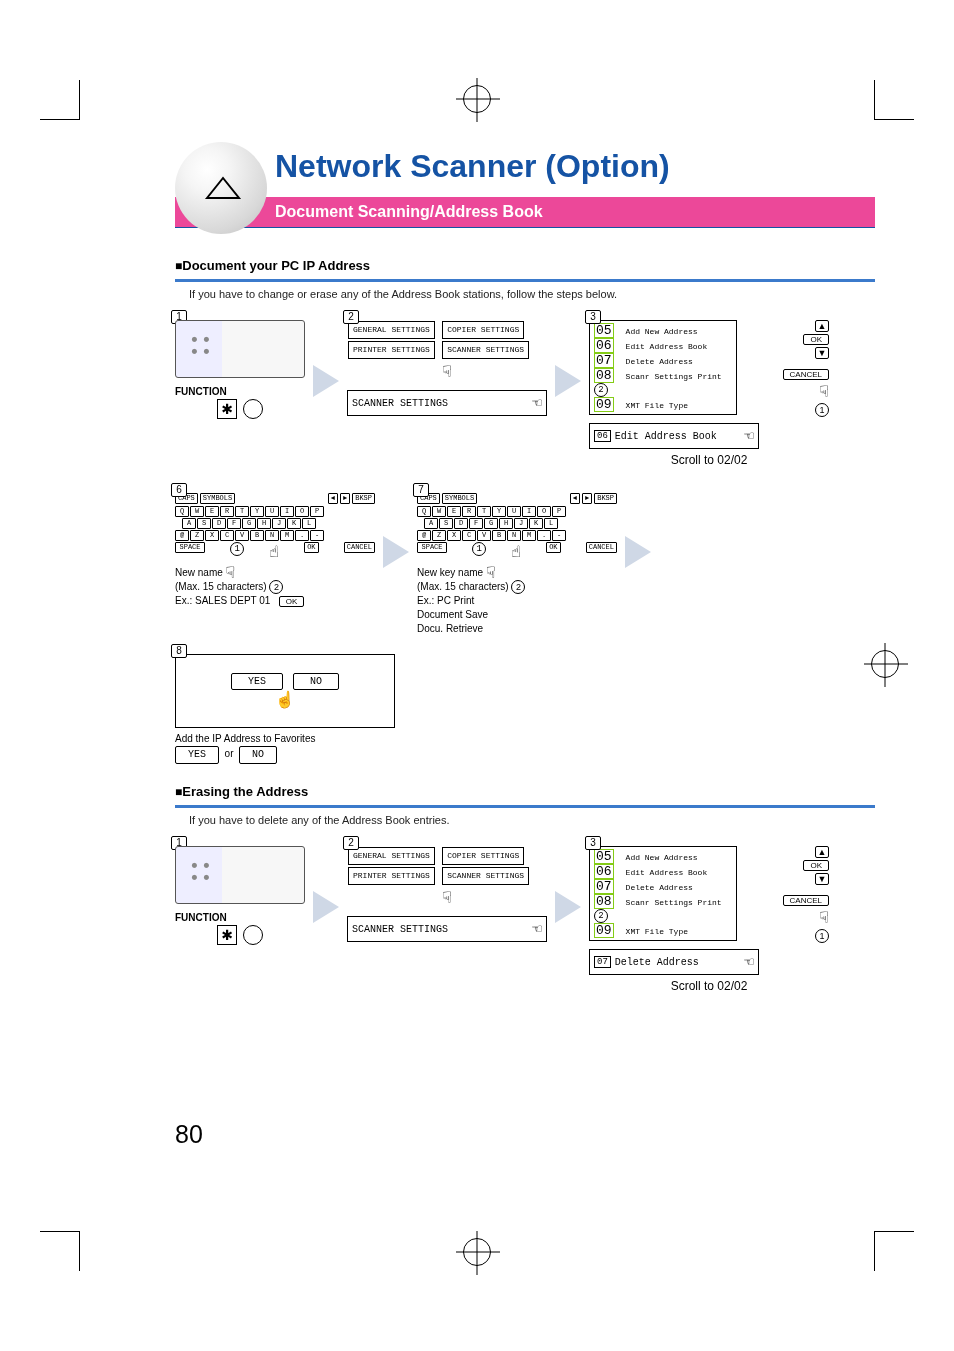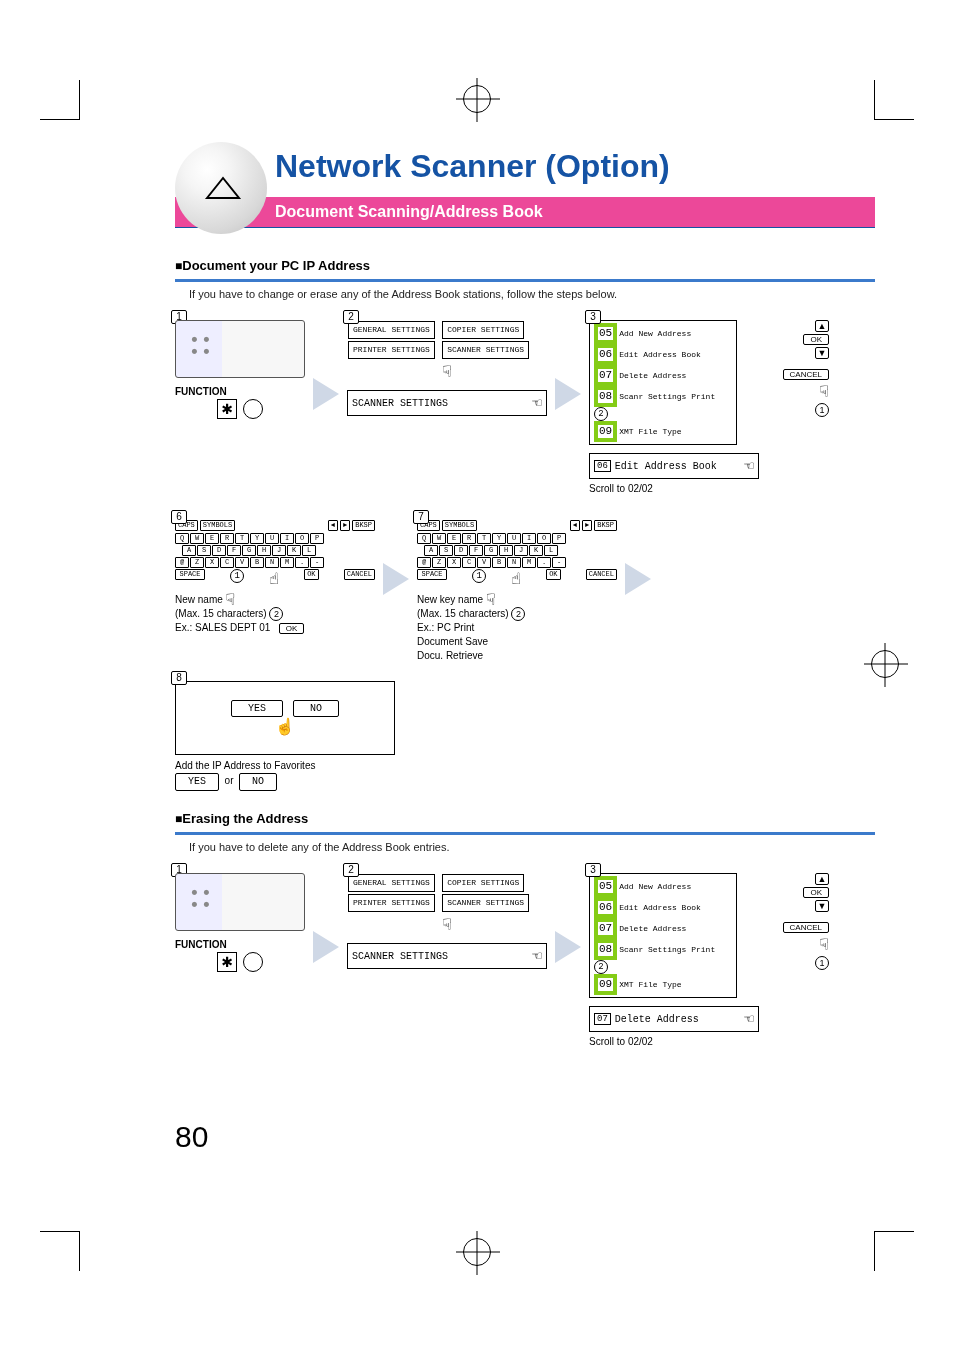--- a/index.html
+++ b/index.html
@@ -164,36 +164,36 @@
   .select-bar{
     border:1px solid #000;padding:2px 4px;margin-top:8px;font-family:"Courier New",monospace;
     font-size:10px;display:flex;align-items:center;gap:4px;
     background:#fff;
   }
   .select-bar .num{border:1px solid #000;padding:0 2px;font-size:9px;}
   .side-ctl{position:absolute;right:0;top:6px;display:flex;flex-direction:column;gap:2px;align-items:flex-end;}
   .sm{border:1px solid #000;border-radius:2px;font-size:8px;padding:0 6px;background:#fff;white-space:nowrap;}
   .arrowbox{border:1px solid #000;border-radius:2px;width:14px;height:12px;font-size:9px;text-align:center;line-height:10px;background:#fff;}
   .menu-list{border:1px solid #000;padding:2px 4px;font-family:"Courier New",monospace;font-size:8px;line-height:13px;margin-top:6px; width:148px;}
-  .menu-list .num{display:inline-block;border:4px solid #84cc16;font-size:11px;padding:0 1px;margin-right:2px;}
-  .scroll-n{font-size:10px;text-align:left;margin-top:4px;}
+  .menu-list .num{display:inline-block;border:1px solid #84cc16;font-size:13px;padding:0 1px;margin-right:12px;}
+  .scroll-n{font-size:12px;text-align:center;margin-top:4px;}
   .note{font-size:10px;line-height:14px;margin-top:4px;}
   .hand{display:inline-block;font-size:16px;vertical-align:middle;}
   .kbd{
     margin-top:6px;
     border:none;
     font-family:"Courier New",monospace;
     font-size:7px;
   }
   .kbd-top{display:flex;gap:2px;margin-bottom:2px;}
   .kbd-row{display:flex;gap:1px;margin-bottom:1px;}
   .key{border:1px solid #000;border-radius:1px;width:14px;height:11px;text-align:center;line-height:9px;font-size:7px;}
   .keyw{border:1px solid #000;border-radius:1px;height:11px;font-size:7px;padding:0 2px;line-height:9px;text-align:center;}
   .yn{display:inline-block;border:1px solid #000;border-radius:2px;padding:2px 16px;font-family:"Courier New",monospace;font-size:10px;}
-  .pgnum{position:absolute;left:175px;top:1120px;font-size:30px;}
+  .pgnum{position:absolute;left:175px;top:1120px;font-size:25px;}
   .circled{display:inline-block;border:1px solid #000;border-radius:50%;width:14px;height:14px;font-size:9px;text-align:center;line-height:12px;}
   .posrel{position:relative;}
 </style>
 </head>
 <body>
 
 <div class="crop-tl"></div>
 <div class="crop-tr"></div>
 <div class="crop-bl"></div>
 <div class="crop-br"></div>

